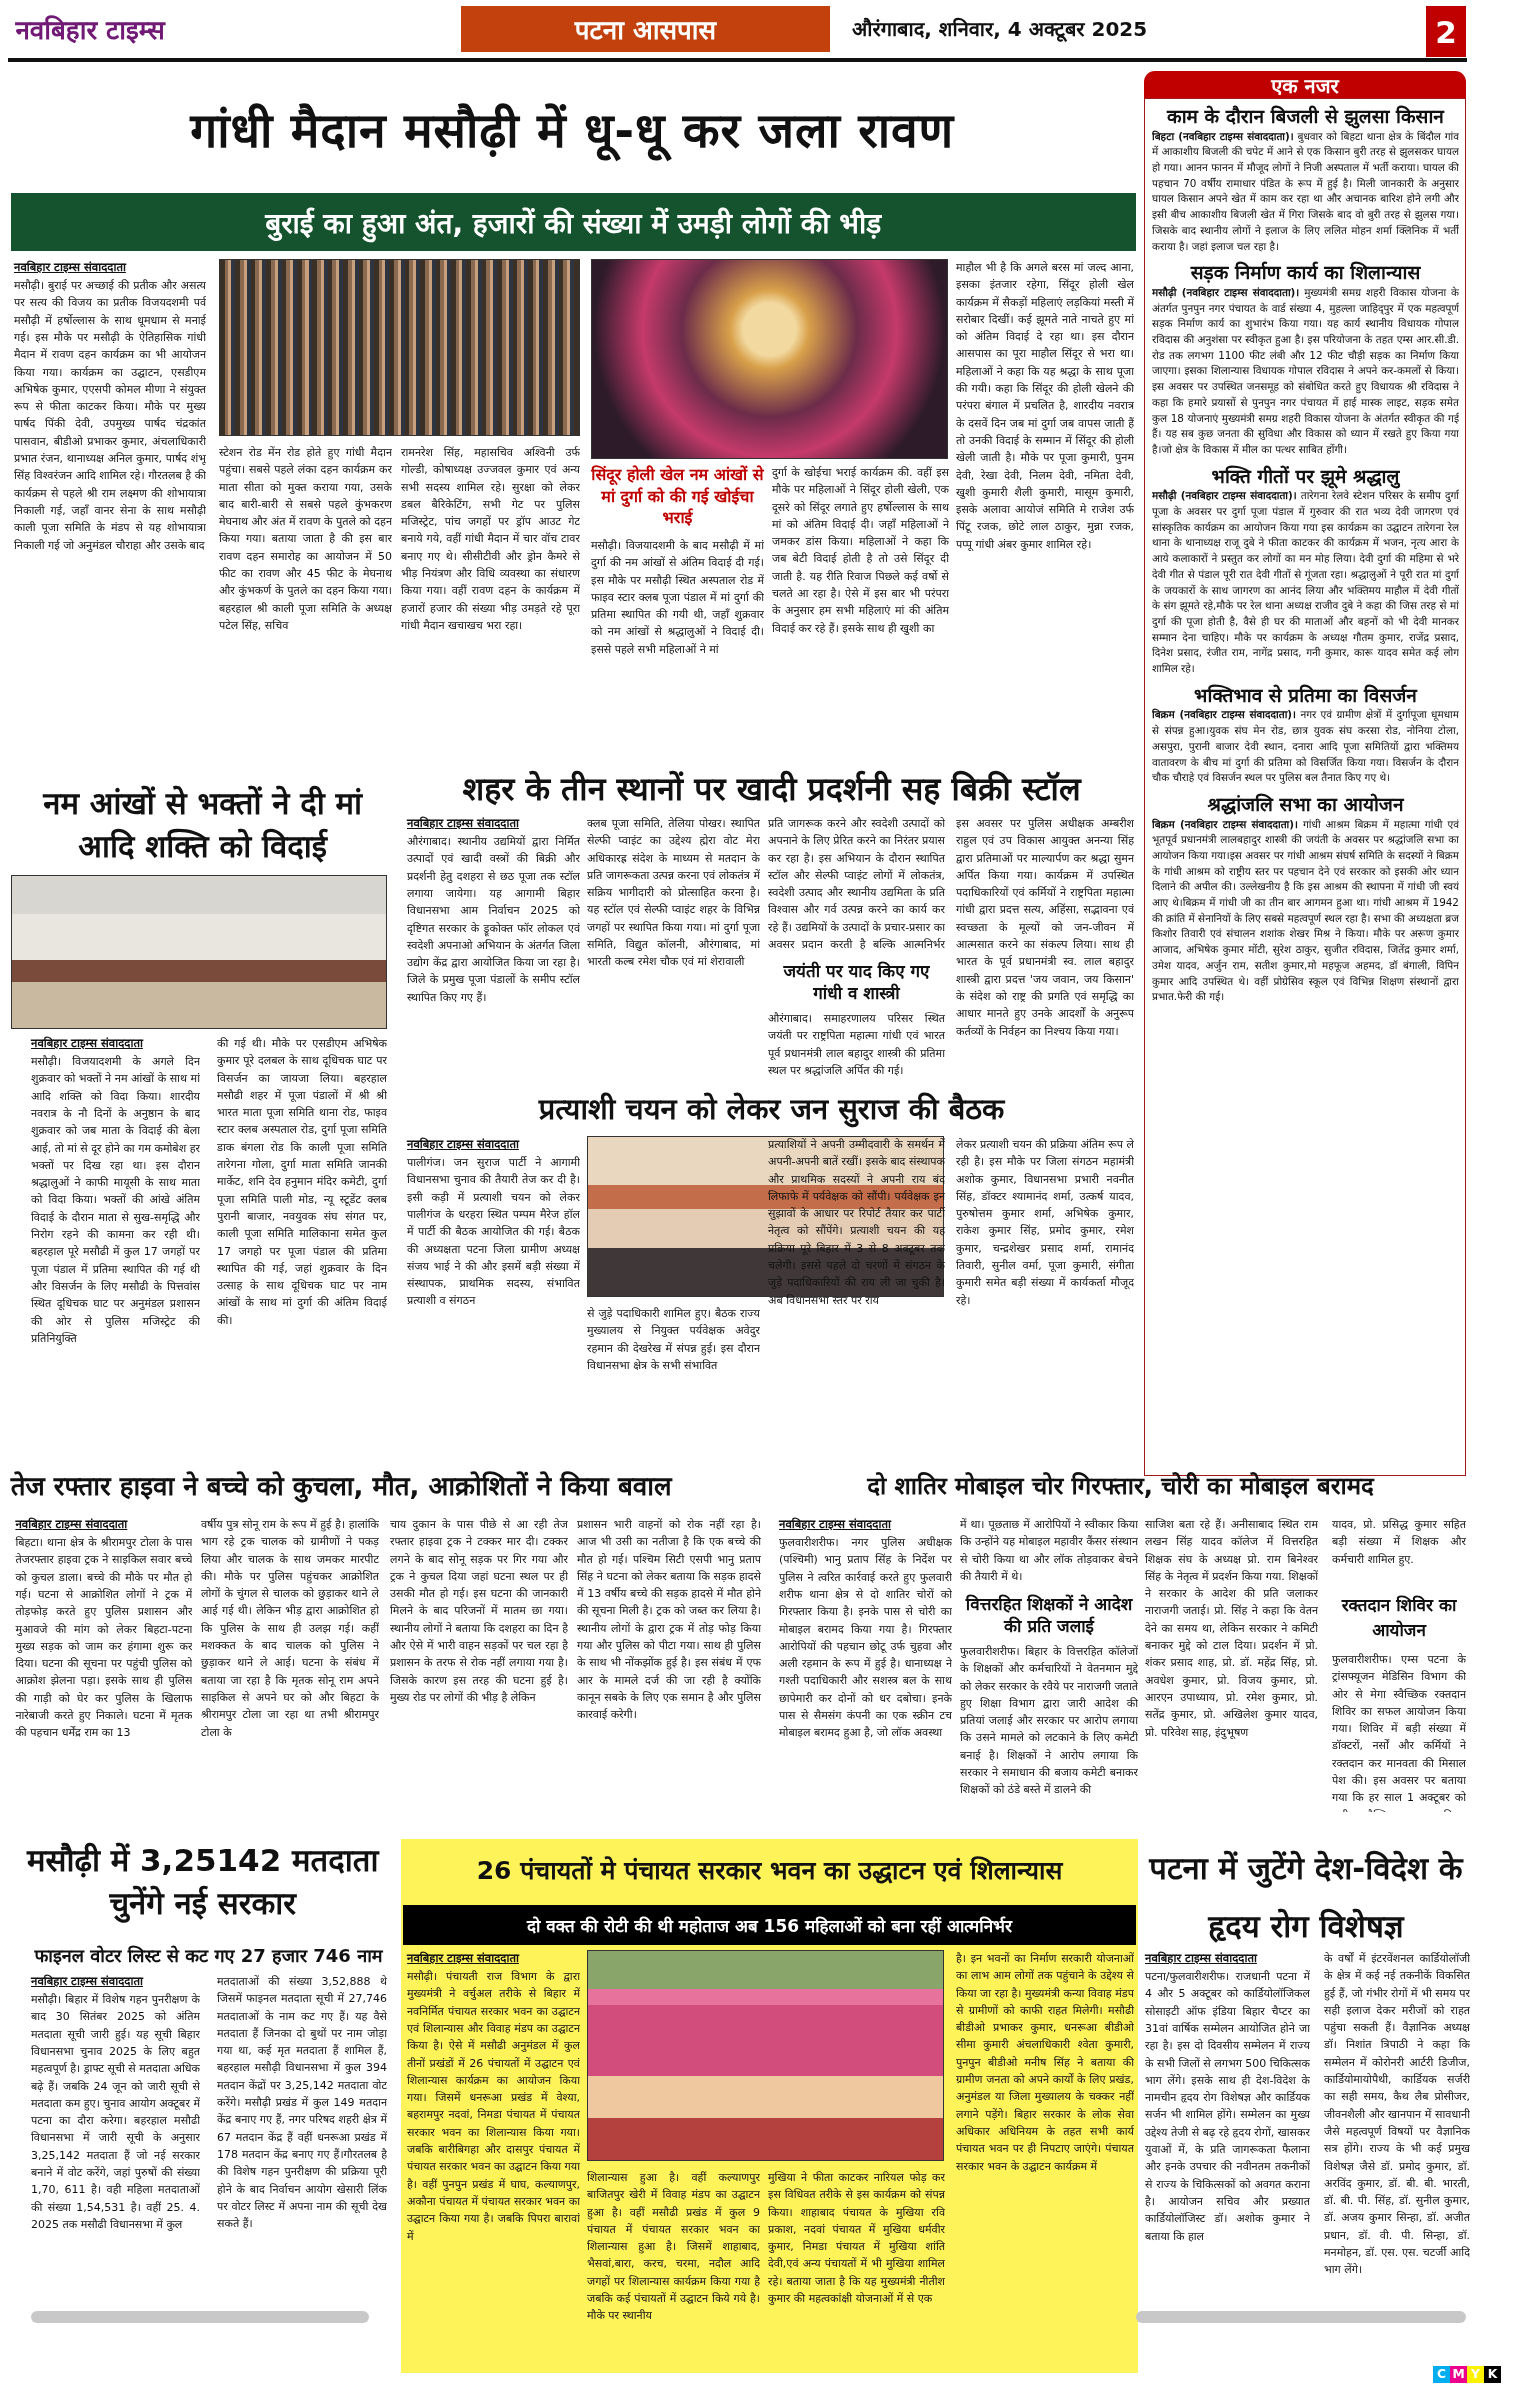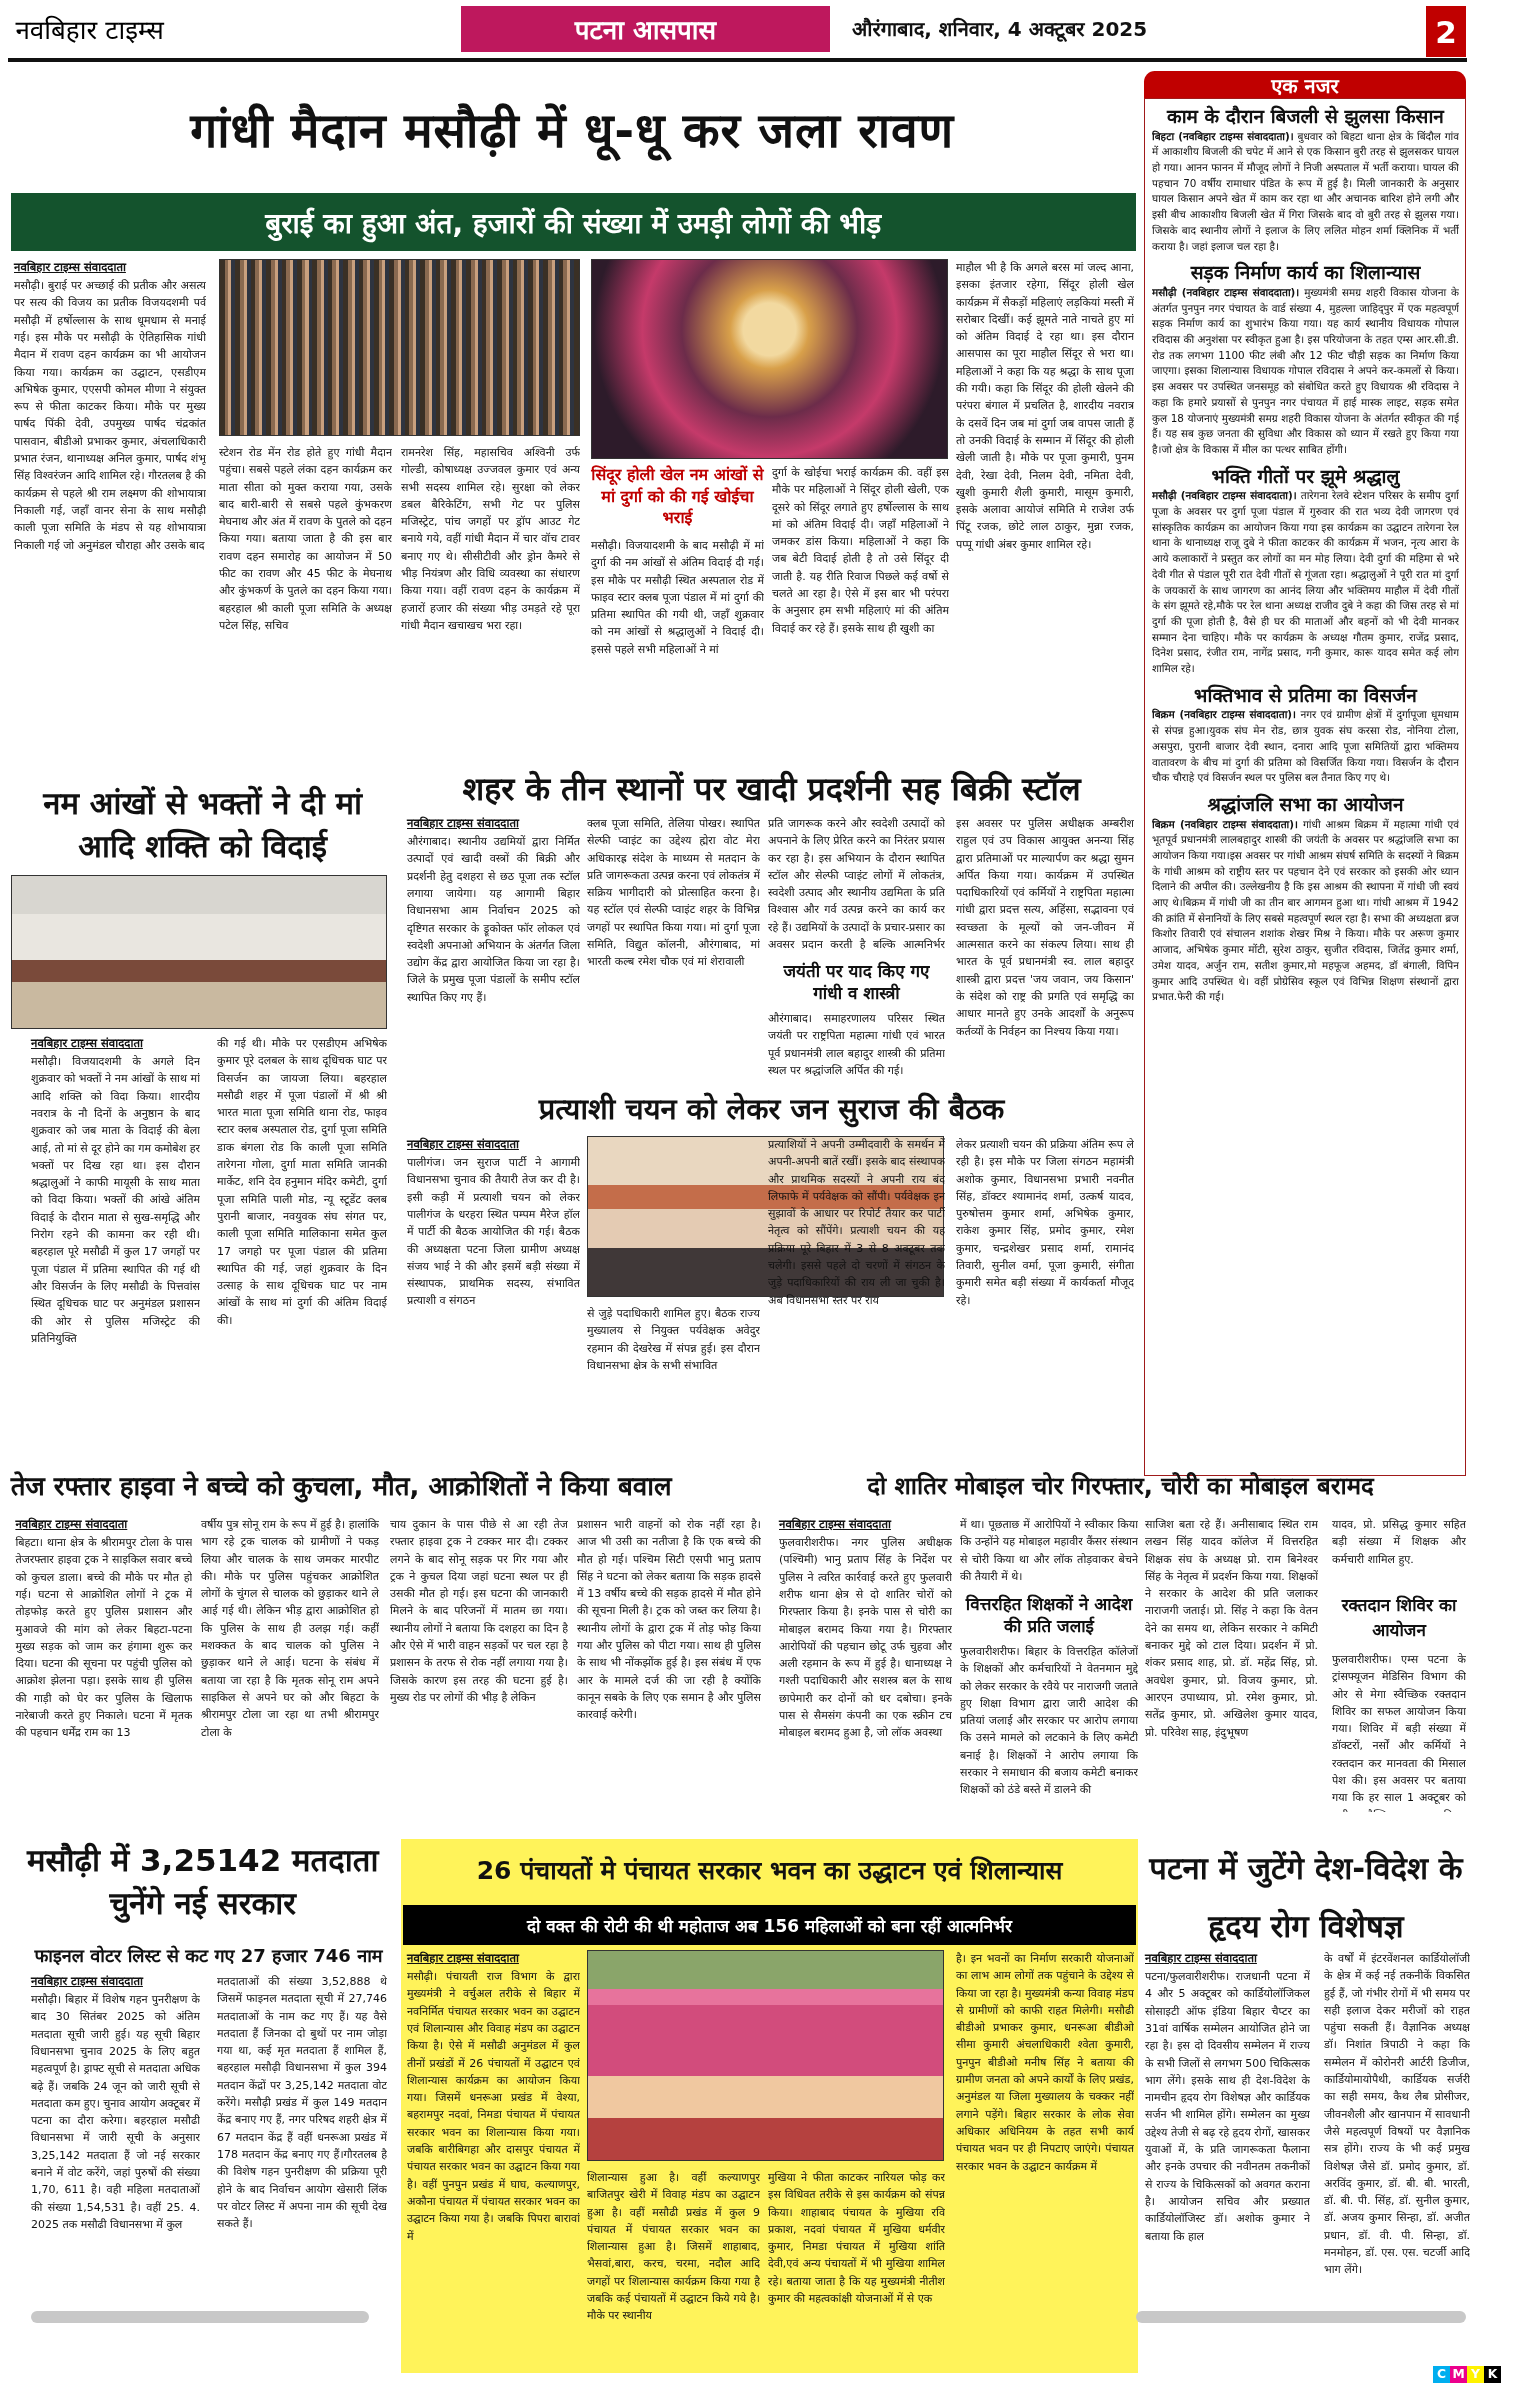--- a/index.html
+++ b/index.html
@@ -1,19 +1,19 @@
 <!DOCTYPE html>
 <html style="font-size:12.3px"><head>
 <meta charset="utf-8">
 <style>
 *{box-sizing:border-box;margin:0;padding:0}
 body{width:1535px;height:2401px;background:#fff;font-family:"DejaVu Sans",sans-serif;color:#111;position:relative;overflow:hidden}
 .abs{position:absolute}
-.masthead-logo{left:15.4px;top:10.7px;font-size:26px;font-weight:normal;color:#000000;font-family:"DejaVu Serif",serif}
-.section-box{left:461px;top:6.1px;width:369px;height:46px;background:#be185d;color:#fff;font-size:26px;font-weight:bold;display:flex;align-items:center;justify-content:center}
+.masthead-logo{left:15.4px;top:10.7px;font-size:26px;font-weight:bold;color:#701a75;font-family:"DejaVu Serif",serif}
+.section-box{left:461px;top:6.1px;width:369px;height:46px;background:#c2410c;color:#fff;font-size:26px;font-weight:bold;display:flex;align-items:center;justify-content:center}
 .dateline{left:852px;top:15.4px;font-size:20px;font-weight:bold;color:#111}
 .pagenum{left:1426px;top:6.1px;width:40px;height:51px;background:#c00000;color:#fff;font-size:31px;font-weight:bold;display:flex;align-items:center;justify-content:center}
 .rule{left:7.7px;top:58px;width:1459px;height:3.8px;background:#111}
 .ek-nazar{left:1144px;top:71px;width:322px;height:28px;background:#c00000;color:#fff;border-radius:10.7px 10.7px 0 0;font-size:20px;font-weight:bold;display:flex;align-items:center;justify-content:center}
 .ek-box{left:1144px;top:98px;width:322px;height:1378px;border:1.5px solid #a01a1a}
 .main-head{left:7.7px;top:96px;width:1129px;font-size:48px;font-weight:bold;text-align:center;letter-spacing:0.8px}
 .red-strip{left:10.7px;top:193px;width:1125px;height:58px;background:#14532d;color:#fff;font-size:28px;font-weight:bold;display:flex;align-items:center;justify-content:center}
 .byline{font-size:11.5px;font-weight:bold;text-decoration:underline;margin-bottom:3.1px}
 .col{font-size:11px;line-height:17.3px;text-align:justify;overflow:hidden}
 .col b{font-weight:bold}

